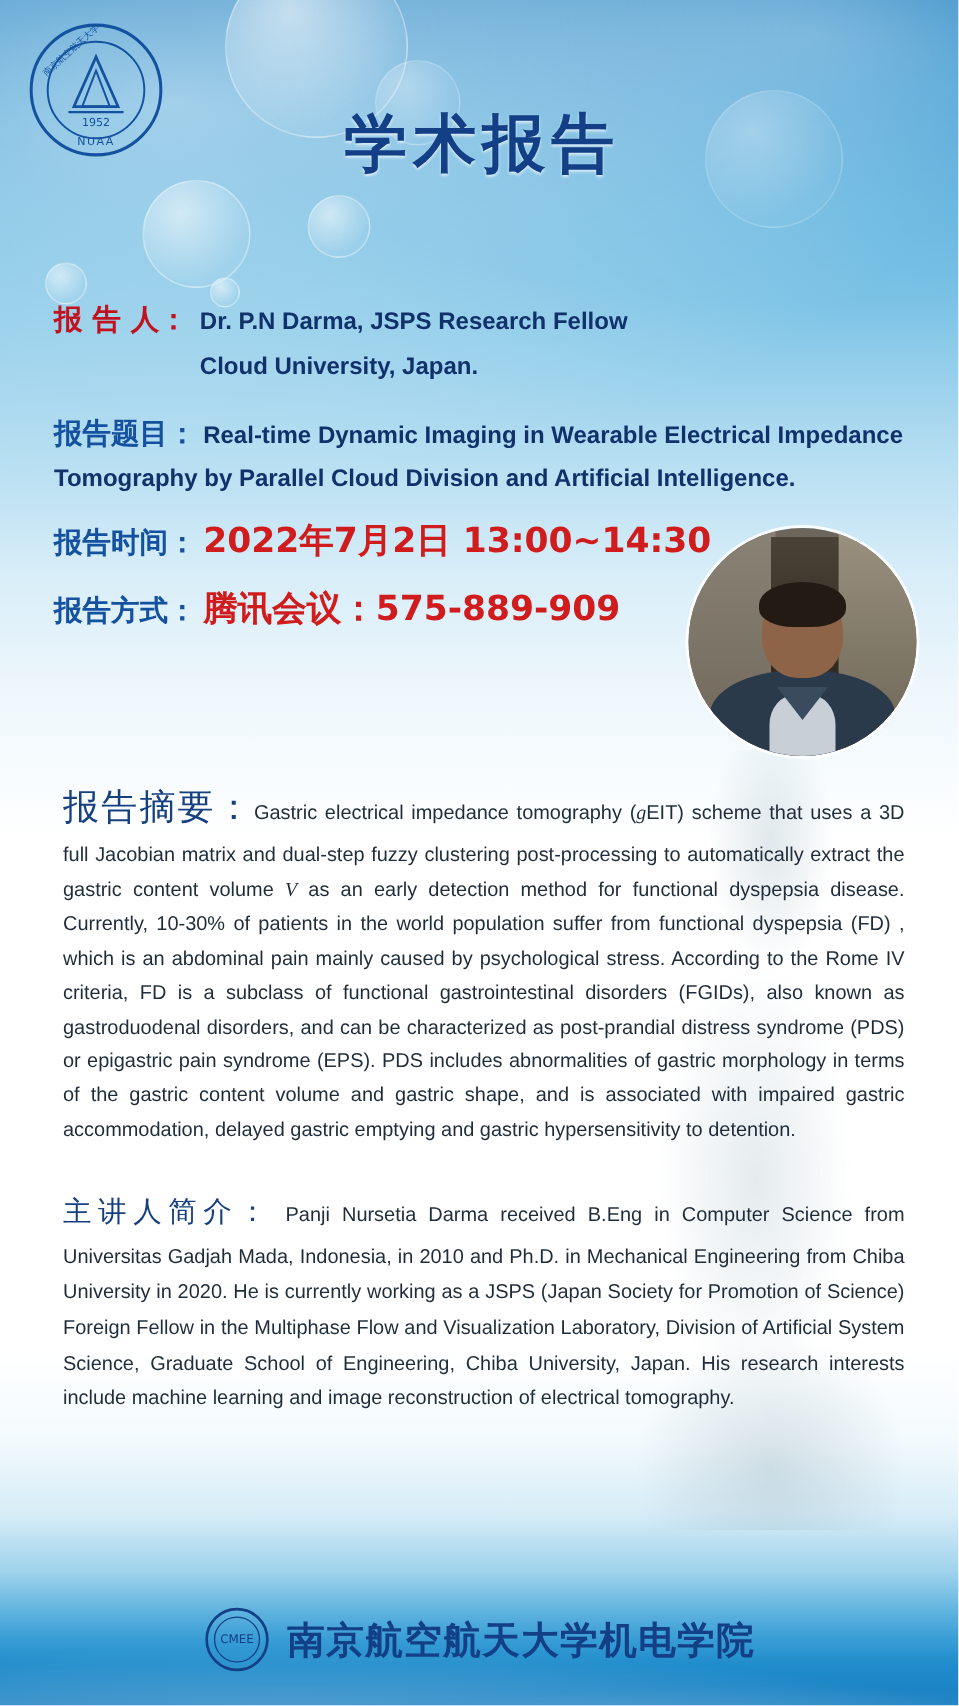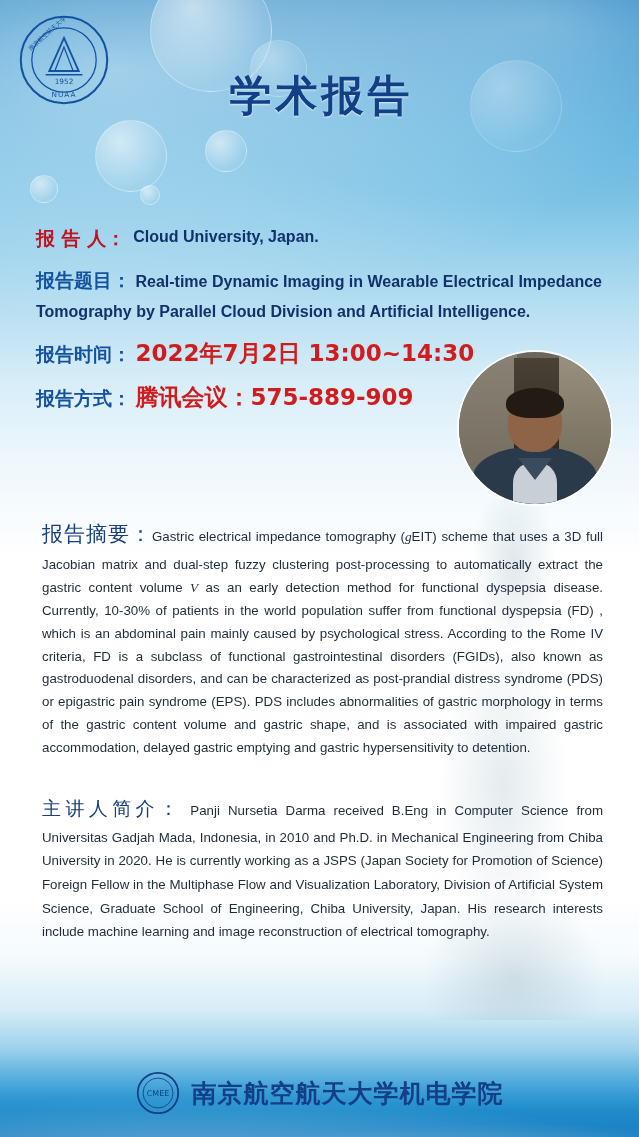--- a/index.html
+++ b/index.html
@@ -133,23 +133,22 @@
     color: #d01c1c;
     font-size: 23px;
     font-weight: bold;
     font-family: "DejaVu Sans", sans-serif;
   }
   .speaker-line1, .speaker-line2 {
     display: block;
   }
   .row-speaker {
     display: flex;
-    align-items: flex-end;
+    align-items: flex-start;
     gap: 8px;
-    margin-top: 22px;
   }
   .speaker-vals { line-height: 1.9; }
 
   .row-topic {
     margin-top: 12px;
     line-height: 1.75;
   }
   .row-topic .lbl { display: inline; }
   .row-topic .val { display: inline; }
 
@@ -197,22 +196,22 @@
     left: 42px;
     right: 36px;
     top: 518px;
     font-family: "Liberation Sans", sans-serif;
     font-size: 13.3px;
     line-height: 1.72;
     color: #1f2c3a;
     text-align: justify;
   }
   .sec-head {
-    font-family: Liberation Mono, monospace;
-    font-size: 21px;
+    font-family: Liberation Sans, sans-serif;
+    font-size: 24px;
     color: #16407f;
     font-weight: normal;
   }
   .sec-head-2 {
     font-family: "DejaVu Sans", sans-serif;
     font-size: 19px;
     color: #16407f;
   }
   .bio {
     position: absolute;
@@ -275,20 +274,21 @@
     <text x="14" y="40" font-size="6.5" fill="#1452a0" font-family="DejaVu Sans, sans-serif" transform="rotate(-42 14 40)">南京航空航天大学</text>
   </svg>
 
   <div class="title">学术报告</div>
 
   <div class="fields">
 
     <div class="row row-speaker">
       <span class="lbl">报 告 人：</span>
       <span class="speaker-vals">
+        <span class="val speaker-line1">Dr. P.N Darma, JSPS Research Fellow</span>
         <span class="val speaker-line2">Cloud University, Japan.</span>
       </span>
     </div>
 
     <div class="row row-topic">
       <span class="lbl lbl-blue">报告题目：</span>
       <span class="val">Real-time Dynamic Imaging in Wearable Electrical Impedance Tomography by Parallel Cloud Division and Artificial Intelligence.</span>
     </div>
 
     <div class="row row-time">

